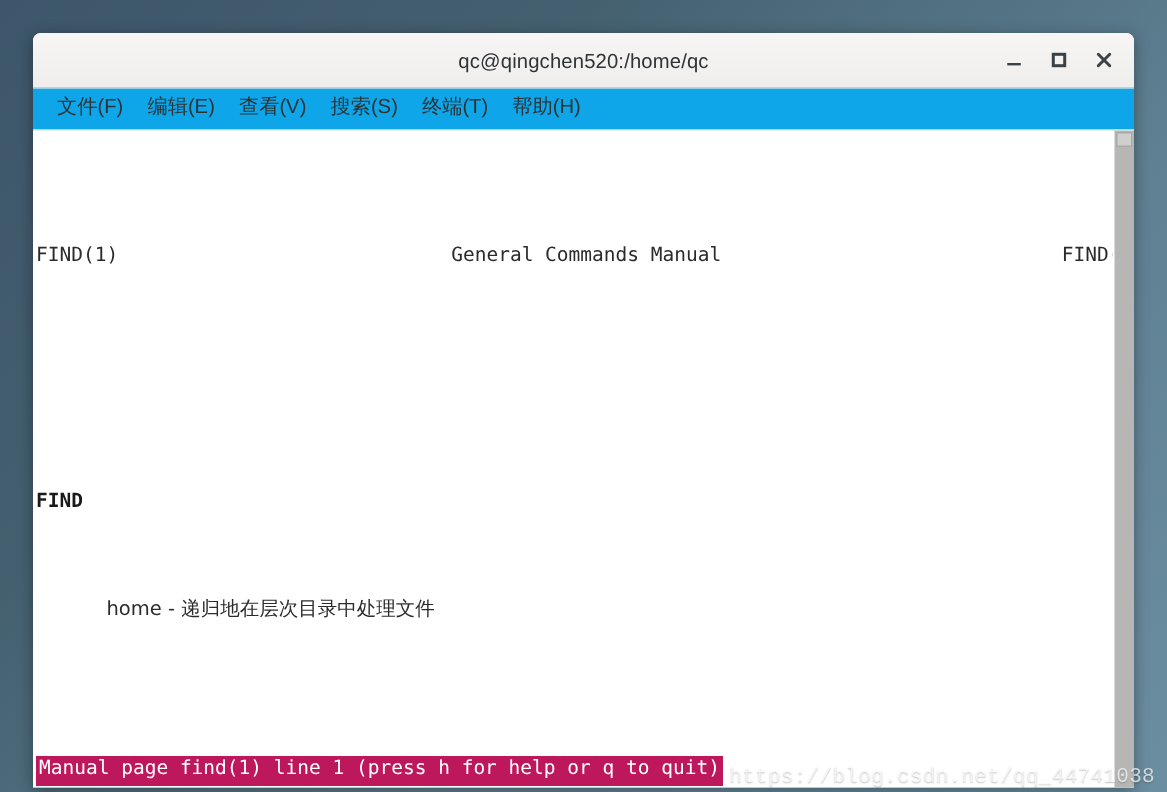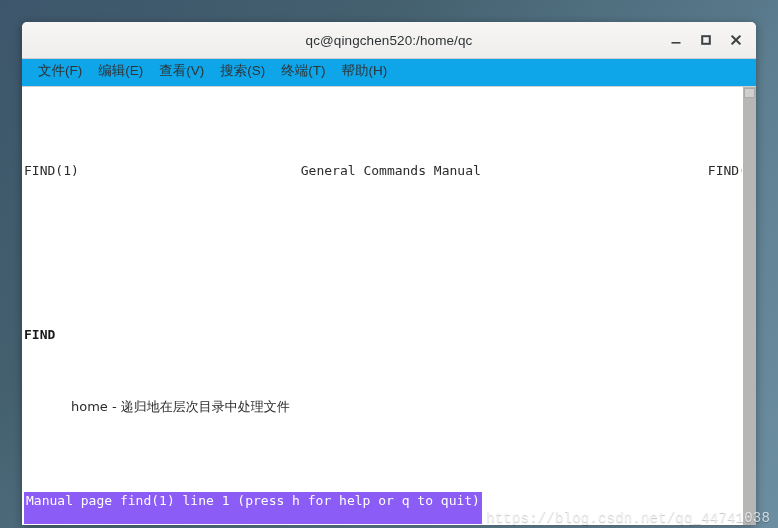--- a/index.html
+++ b/index.html
@@ -115,22 +115,22 @@
   }
   .row { height: 18.2px; white-space: pre; }
   .b { font-weight: bold; color: #1a1a1a; }
   .cjk { font-family: "DejaVu Sans", sans-serif; }
 
   
   #statusbar {
     position: absolute;
     left: 2px;
     bottom: 1px;
-    height: 32px;
-    background: #8b5cf6;
+    height: 20px;
+    background: #be185d;
     color: #ffffff;
     font-family: "DejaVu Sans Mono", "Liberation Mono", monospace;
     font-size: 13px;
     line-height: 18px;
     padding: 0 2px;
     white-space: pre;
   }
 
   
   #scrollbar {

